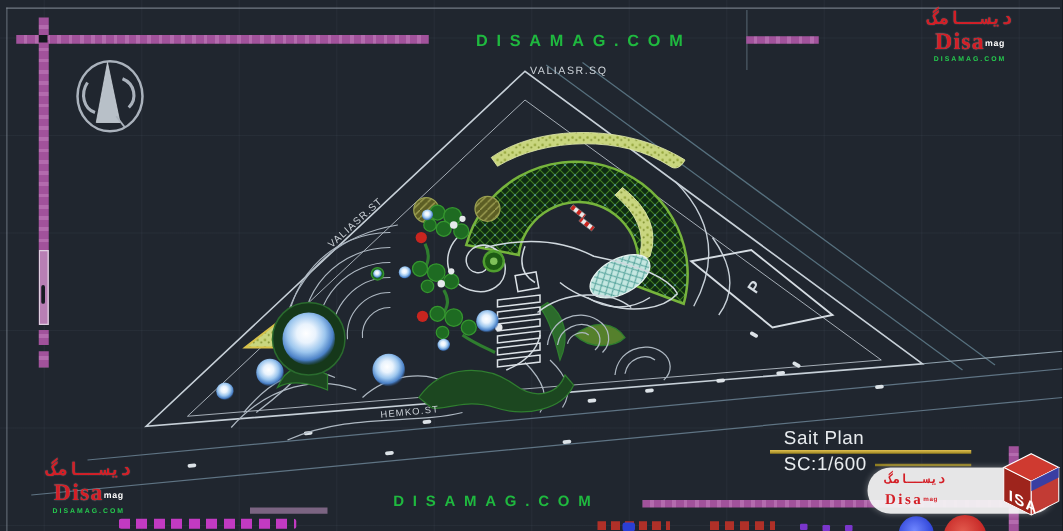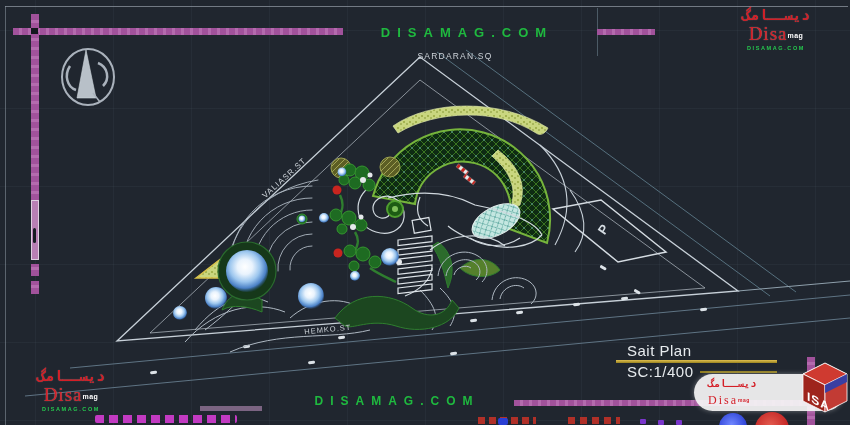--- a/index.html
+++ b/index.html
@@ -36,21 +36,21 @@
   .wm-bot{left:397px;top:394px;font-size:12px;transform:translateX(-50%);}
   .sq-label{left:455px;top:51px;transform:translateX(-50%);color:#ccd2d8;font-size:8.5px;letter-spacing:1.2px;white-space:nowrap;}
   .tb-title{left:627px;top:342px;color:#e8ecef;font-size:15px;letter-spacing:.5px;}
   .tb-line1{left:616px;top:360px;width:161px;height:3px;background:linear-gradient(#e0c050,#9a831f);}
   .tb-scale{left:627px;top:363px;color:#e8ecef;font-size:15px;letter-spacing:.5px;}
   .tb-line2{left:700px;top:371px;width:77px;height:2px;background:#8f7d20;}
   
   .logo{line-height:1.05;text-align:center;}
   .lg-fa{color:#d41e26;font-family:Liberation Mono, monospace;font-weight:bold;font-size:14px;display:block;text-shadow:0 0 1px rgba(255,255,255,.35);}
   .lg-row{display:block;white-space:nowrap;}
-  .lg-name{color:#d41e26;font-family:"Liberation Serif",serif;font-weight:normal;font-size:19px;letter-spacing:1px;text-shadow:0 0 1px rgba(255,255,255,.55);}
+  .lg-name{color:#d41e26;font-family:"Liberation Serif",serif;font-weight:bold;font-size:19px;letter-spacing:1px;text-shadow:0 0 1px rgba(255,255,255,.55);}
   .lg-mag{color:#ffffff;font-weight:bold;font-size:7px;vertical-align:2px;letter-spacing:.5px;}
   .lg-site{color:#25c94e;font-weight:bold;font-size:5.5px;letter-spacing:1.6px;display:block;margin-top:2px;}
   .logo-tr{left:736px;top:9px;width:80px;}
   .logo-bl{left:28px;top:370px;width:86px;}
   .pill{left:694px;top:374px;width:150px;height:37px;background:rgba(245,245,245,.93);border-radius:19px;box-shadow:0 0 5px rgba(255,255,255,.35);display:flex;flex-direction:column;justify-content:center;padding-left:14px;box-sizing:border-box;text-align:left;}
   .pill .lg-fa{font-size:10px;color:#d41e26;text-shadow:none;}
   .pill .lg-name{font-size:12px;letter-spacing:2px;text-shadow:none;}
   .pill .lg-mag{color:#d41e26;font-size:5px;}
   
   .cut-fa{left:95px;top:415px;width:142px;height:8px;border-radius:2px;background:repeating-linear-gradient(90deg,#c23ac2 0 9px,transparent 9px 14px);filter:blur(.5px);}
@@ -285,26 +285,26 @@
   <div class="abs mag-left-seg1"></div>
   <div class="abs mag-left-blob"></div>
   <div class="abs magv mag-left-seg2"></div>
   <div class="abs magv mag-left-seg3"></div>
   <div class="abs mag-notch"></div>
   <div class="abs mag mag-bot"></div>
   <div class="abs magv mag-right"></div>
   <div class="abs mag-lav"></div>
 
   <div class="abs wm wm-top">DISAMAG.COM</div>
-  <div class="abs sq-label">SARDARAN.SQ</div>
+  <div class="abs sq-label">VALIASR.SQ</div>
   <div class="abs wm wm-bot">DISAMAG.COM</div>
 
   <div class="abs tb-title">Sait Plan</div>
   <div class="abs tb-line1"></div>
-  <div class="abs tb-scale">SC:1/400</div>
+  <div class="abs tb-scale">SC:1/600</div>
   <div class="abs tb-line2"></div>
 
   <div class="abs logo logo-tr">
     <span class="lg-fa">دیســامگ</span>
     <span class="lg-row"><span class="lg-name">Disa</span><span class="lg-mag">mag</span></span>
     <span class="lg-site">DISAMAG.COM</span>
   </div>
 
   <div class="abs logo logo-bl">
     <span class="lg-fa">دیســامگ</span>

